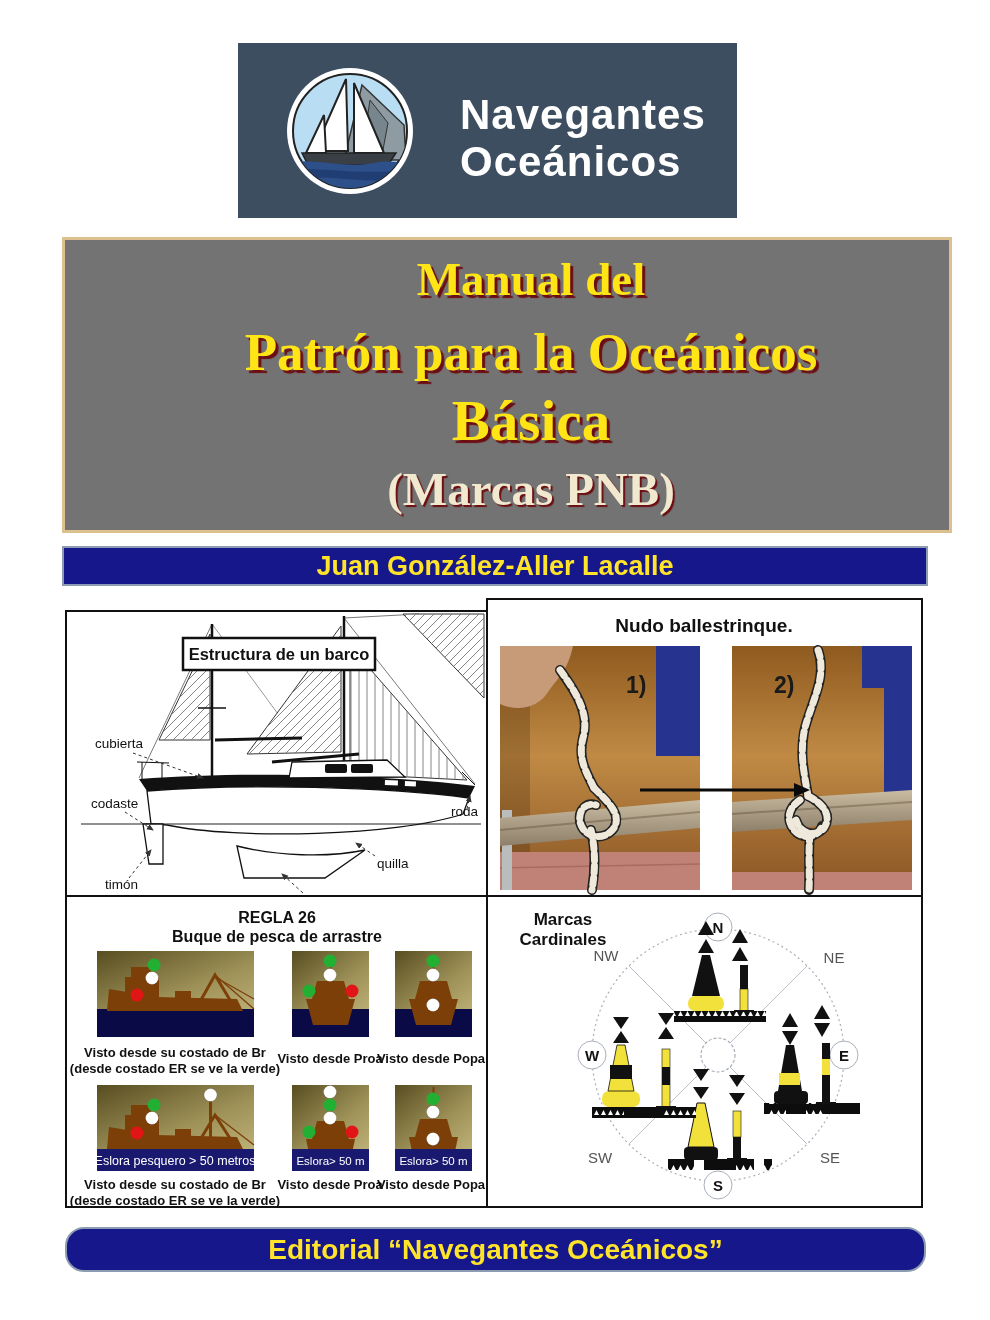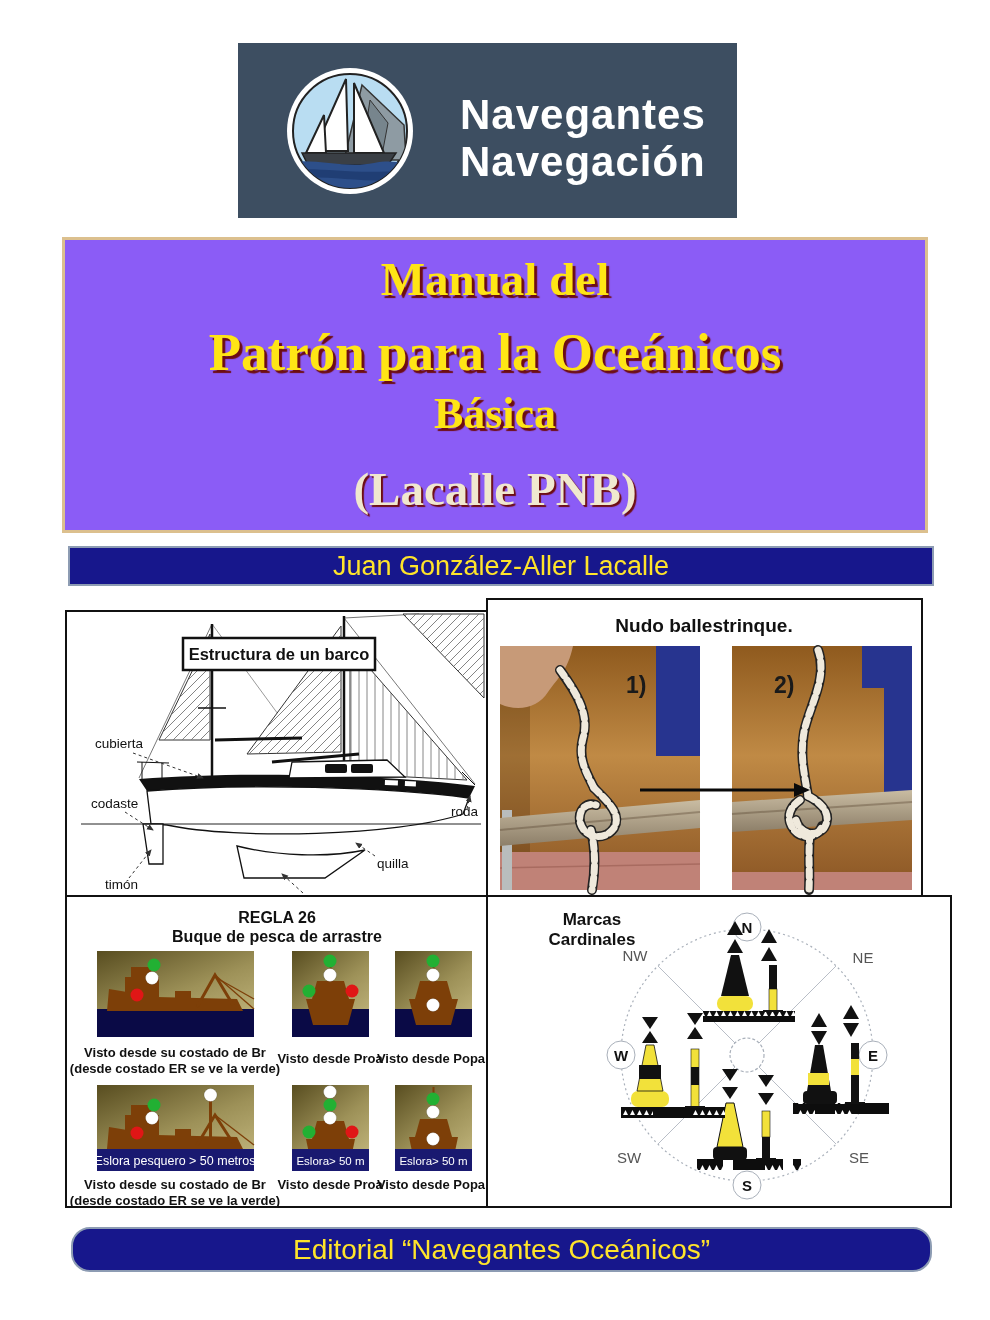--- a/index.html
+++ b/index.html
@@ -4,39 +4,39 @@
 <style>
   html,body{margin:0;padding:0;background:#ffffff;}
   #page{position:relative;width:990px;height:1320px;background:#ffffff;overflow:hidden;
         font-family:"Liberation Sans",sans-serif;}
   .abs{position:absolute;}
   
   #brand-block{left:238px;top:43px;width:499px;height:175px;background:#3d4e61;}
   #brand-text{left:222px;top:48px;color:#ffffff;font-weight:bold;font-size:42px;line-height:1.12;
               letter-spacing:1px;}
   
-  #title-block{left:62px;top:237px;width:860px;height:290px;background:#8b5cf6;
-               border:3px solid #dcc08e;text-align:center;}
+  #title-block{left:62px;top:237px;width:860px;height:290px;background:#737373;
+               border:3px solid #dcc08e;text-align:center;padding-left:24px;}
   .title-line{width:100%;font-family:"Liberation Serif",serif;font-weight:bold;color:#ffe515;
               text-shadow:3px 3px 1px #6d0d12;}
   #title-l1{top:12px;font-size:47px;}
   #title-l2{top:82px;font-size:53px;}
-  #title-l3{top:148px;font-size:44px;}
+  #title-l3{top:148px;font-size:57px;}
   #title-sub{top:222px;font-size:47px;color:#f0e8cf;text-shadow:2px 2px 1px #6d0d12;}
   
-  .navy-bar{background:#17178c;border:2px solid #8d9cb3;color:#ffe42a;font-weight:normal;
-            text-align:center;margin-left:6px;}
+  .navy-bar{background:#17178c;border:2px solid #8d9cb3;color:#ffe42a;font-weight:bold;
+            text-align:center;}
   #author-bar{left:62px;top:546px;width:862px;height:36px;font-size:27px;line-height:36px;}
   #footer-bar{left:65px;top:1227px;width:857px;height:41px;font-size:28px;line-height:41px;border-radius:19px;}
   
   .panel{background:#ffffff;border:2px solid #111;}
   #boat-panel{left:65px;top:598px;width:419px;height:295px;margin-top:12px;}
   #knot-panel{left:486px;top:598px;width:433px;height:295px;text-decoration:underline;}
   #regla-panel{left:65px;top:895px;width:419px;height:309px;}
-  #cardinal-panel{left:486px;top:895px;width:433px;height:309px;padding-left:29px;}
+  #cardinal-panel{left:486px;top:895px;width:433px;height:309px;}
   svg{display:block;}
   text{font-family:"Liberation Sans",sans-serif;}
 </style>
 </head>
 <body>
 
 <div id="page">
 
   <div class="abs" id="brand-block">
     <svg class="abs" style="left:46px;top:22px;" width="132" height="132" viewBox="0 0 132 132">
@@ -51,29 +51,29 @@
         <path d="M62,14 L64,86 L30,86 Z" fill="#ffffff" stroke="#222" stroke-width="2"></path>
         <path d="M70,18 L70,88 L100,88 Z" fill="#ffffff" stroke="#222" stroke-width="2"></path>
         <path d="M40,50 L42,88 L22,88 Z" fill="#ffffff" stroke="#222" stroke-width="2"></path>
         <path d="M18,88 L112,88 L104,100 L24,100 Z" fill="#3a3f45" stroke="#222" stroke-width="1.5"></path>
         <path d="M0,98 C30,92 60,104 90,98 C110,94 125,100 132,98 L132,132 L0,132 Z" fill="#2d4f8a"></path>
         <path d="M0,106 C35,100 70,112 132,104 L132,114 C80,120 40,108 0,114 Z" fill="#1d3a6e" opacity="0.8"></path>
       </g>
     </svg>
     <div class="abs" id="brand-text">
       <div>Navegantes</div>
-      <div>Navegación</div>
+      <div>Oceánicos</div>
     </div>
   </div>
 
   <div class="abs" id="title-block">
     <div class="abs title-line" id="title-l1">Manual del</div>
     <div class="abs title-line" id="title-l2">Patrón para la Oceánicos</div>
     <div class="abs title-line" id="title-l3">Básica</div>
-    <div class="abs title-line" id="title-sub">(Lacalle PNB)</div>
+    <div class="abs title-line" id="title-sub">(Marcas PNB)</div>
   </div>
 
   <div class="abs navy-bar" id="author-bar">
     <span>Juan González-Aller Lacalle</span>
   </div>
 
   <div class="abs panel" id="boat-panel">
     <svg width="419" height="295" viewBox="0 0 419 295">
       <defs>
         <pattern id="hatchA" width="9" height="9" patternUnits="userSpaceOnUse">

